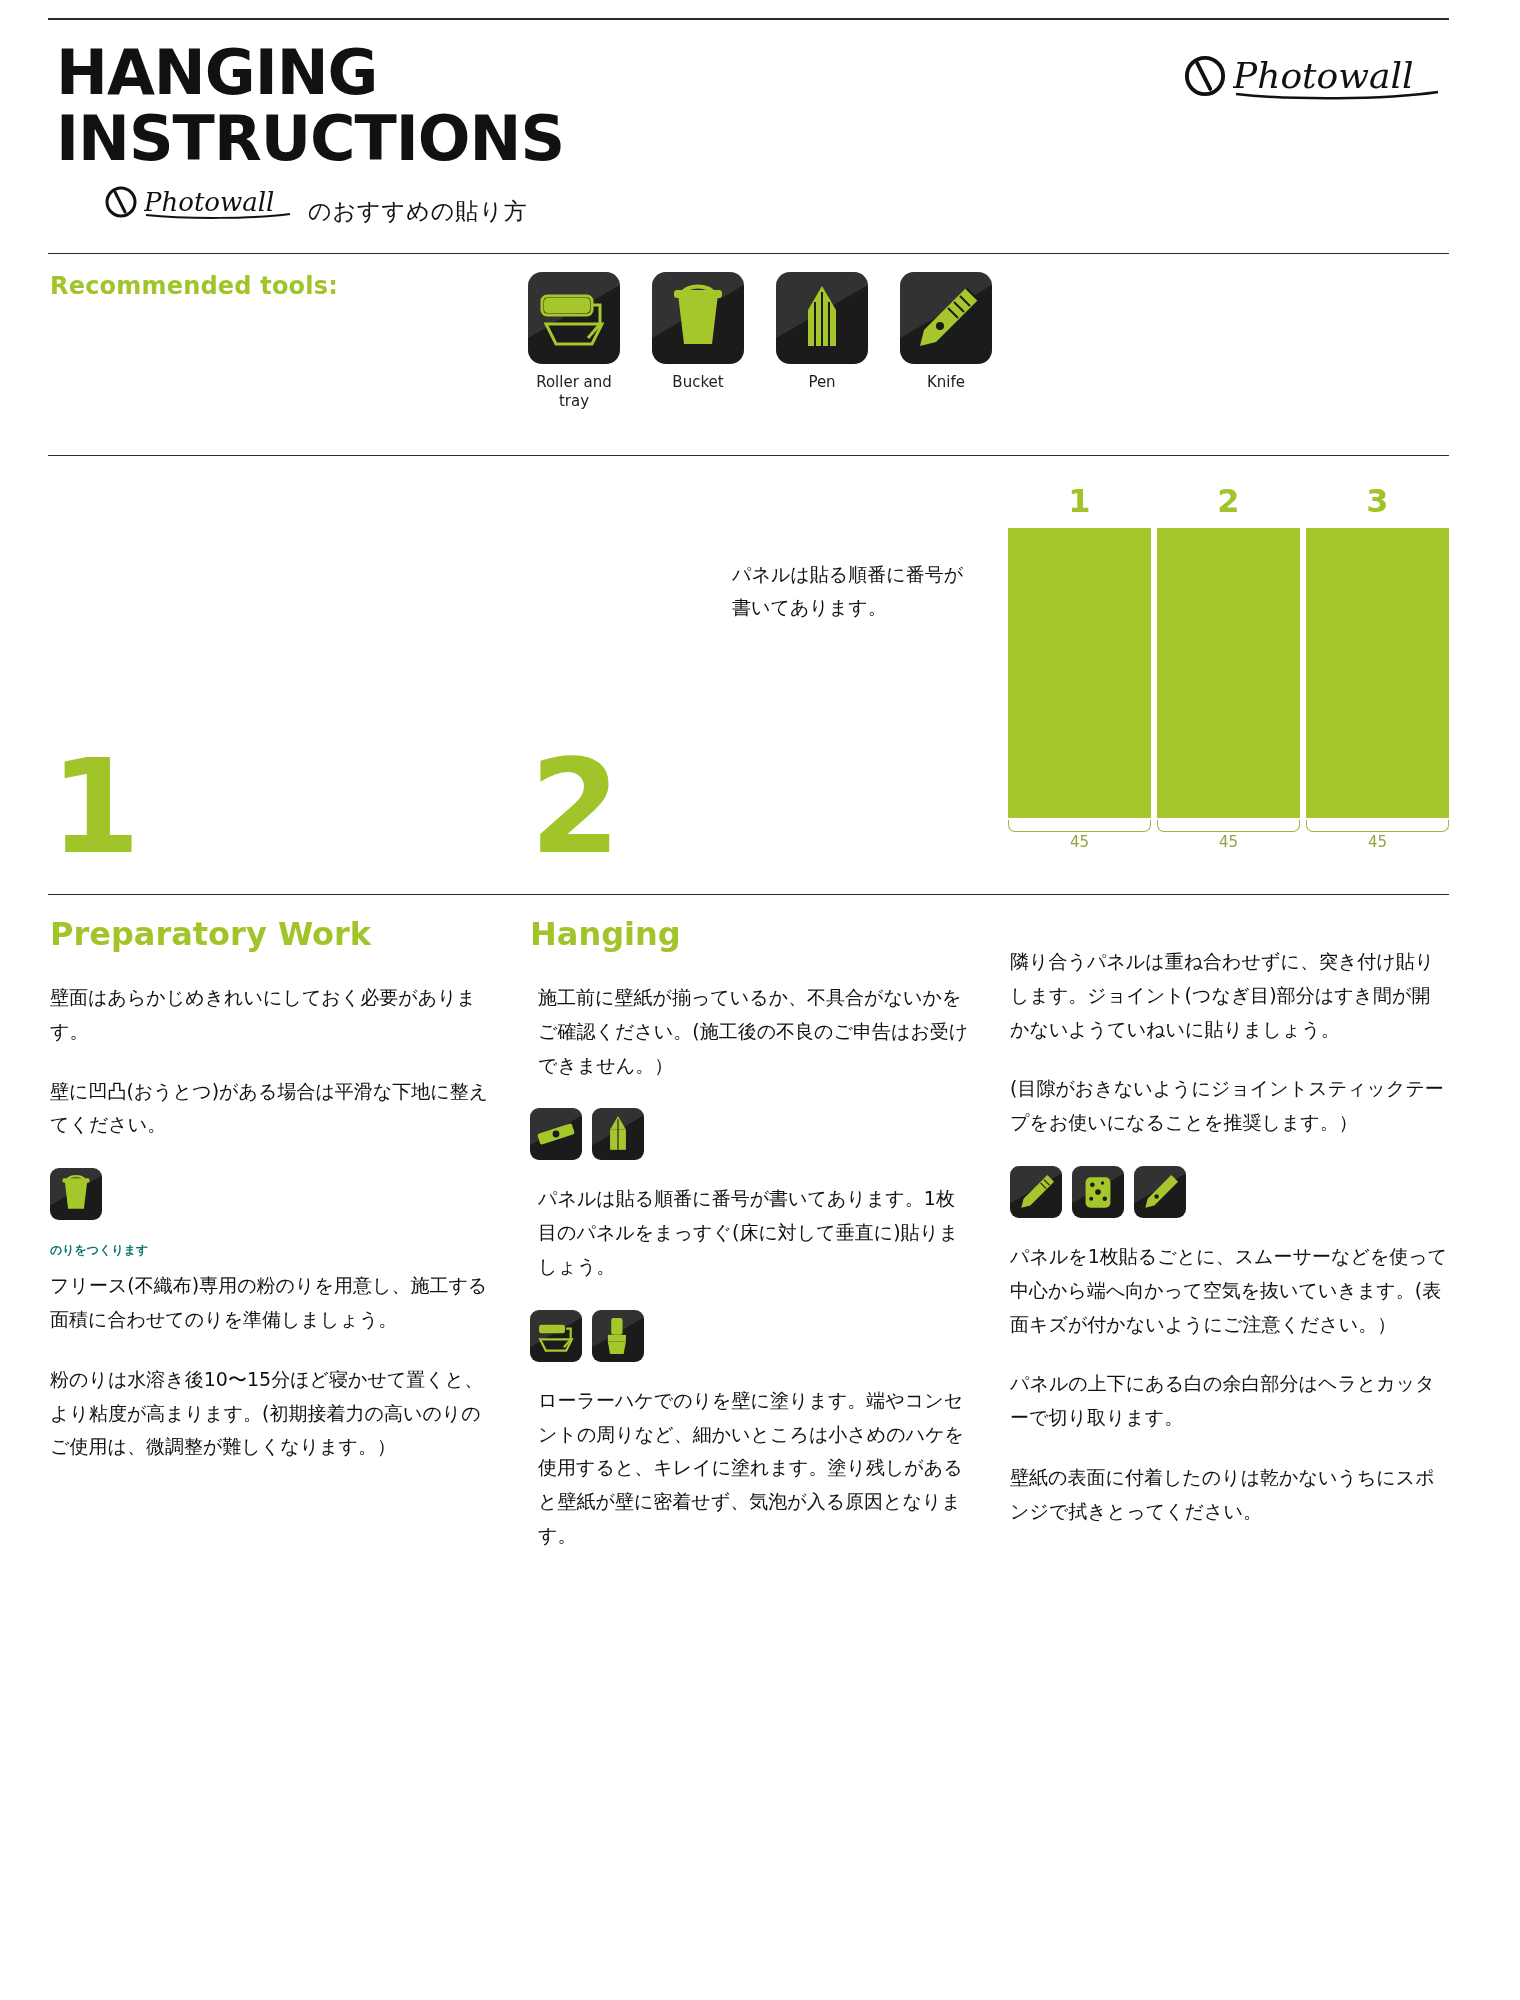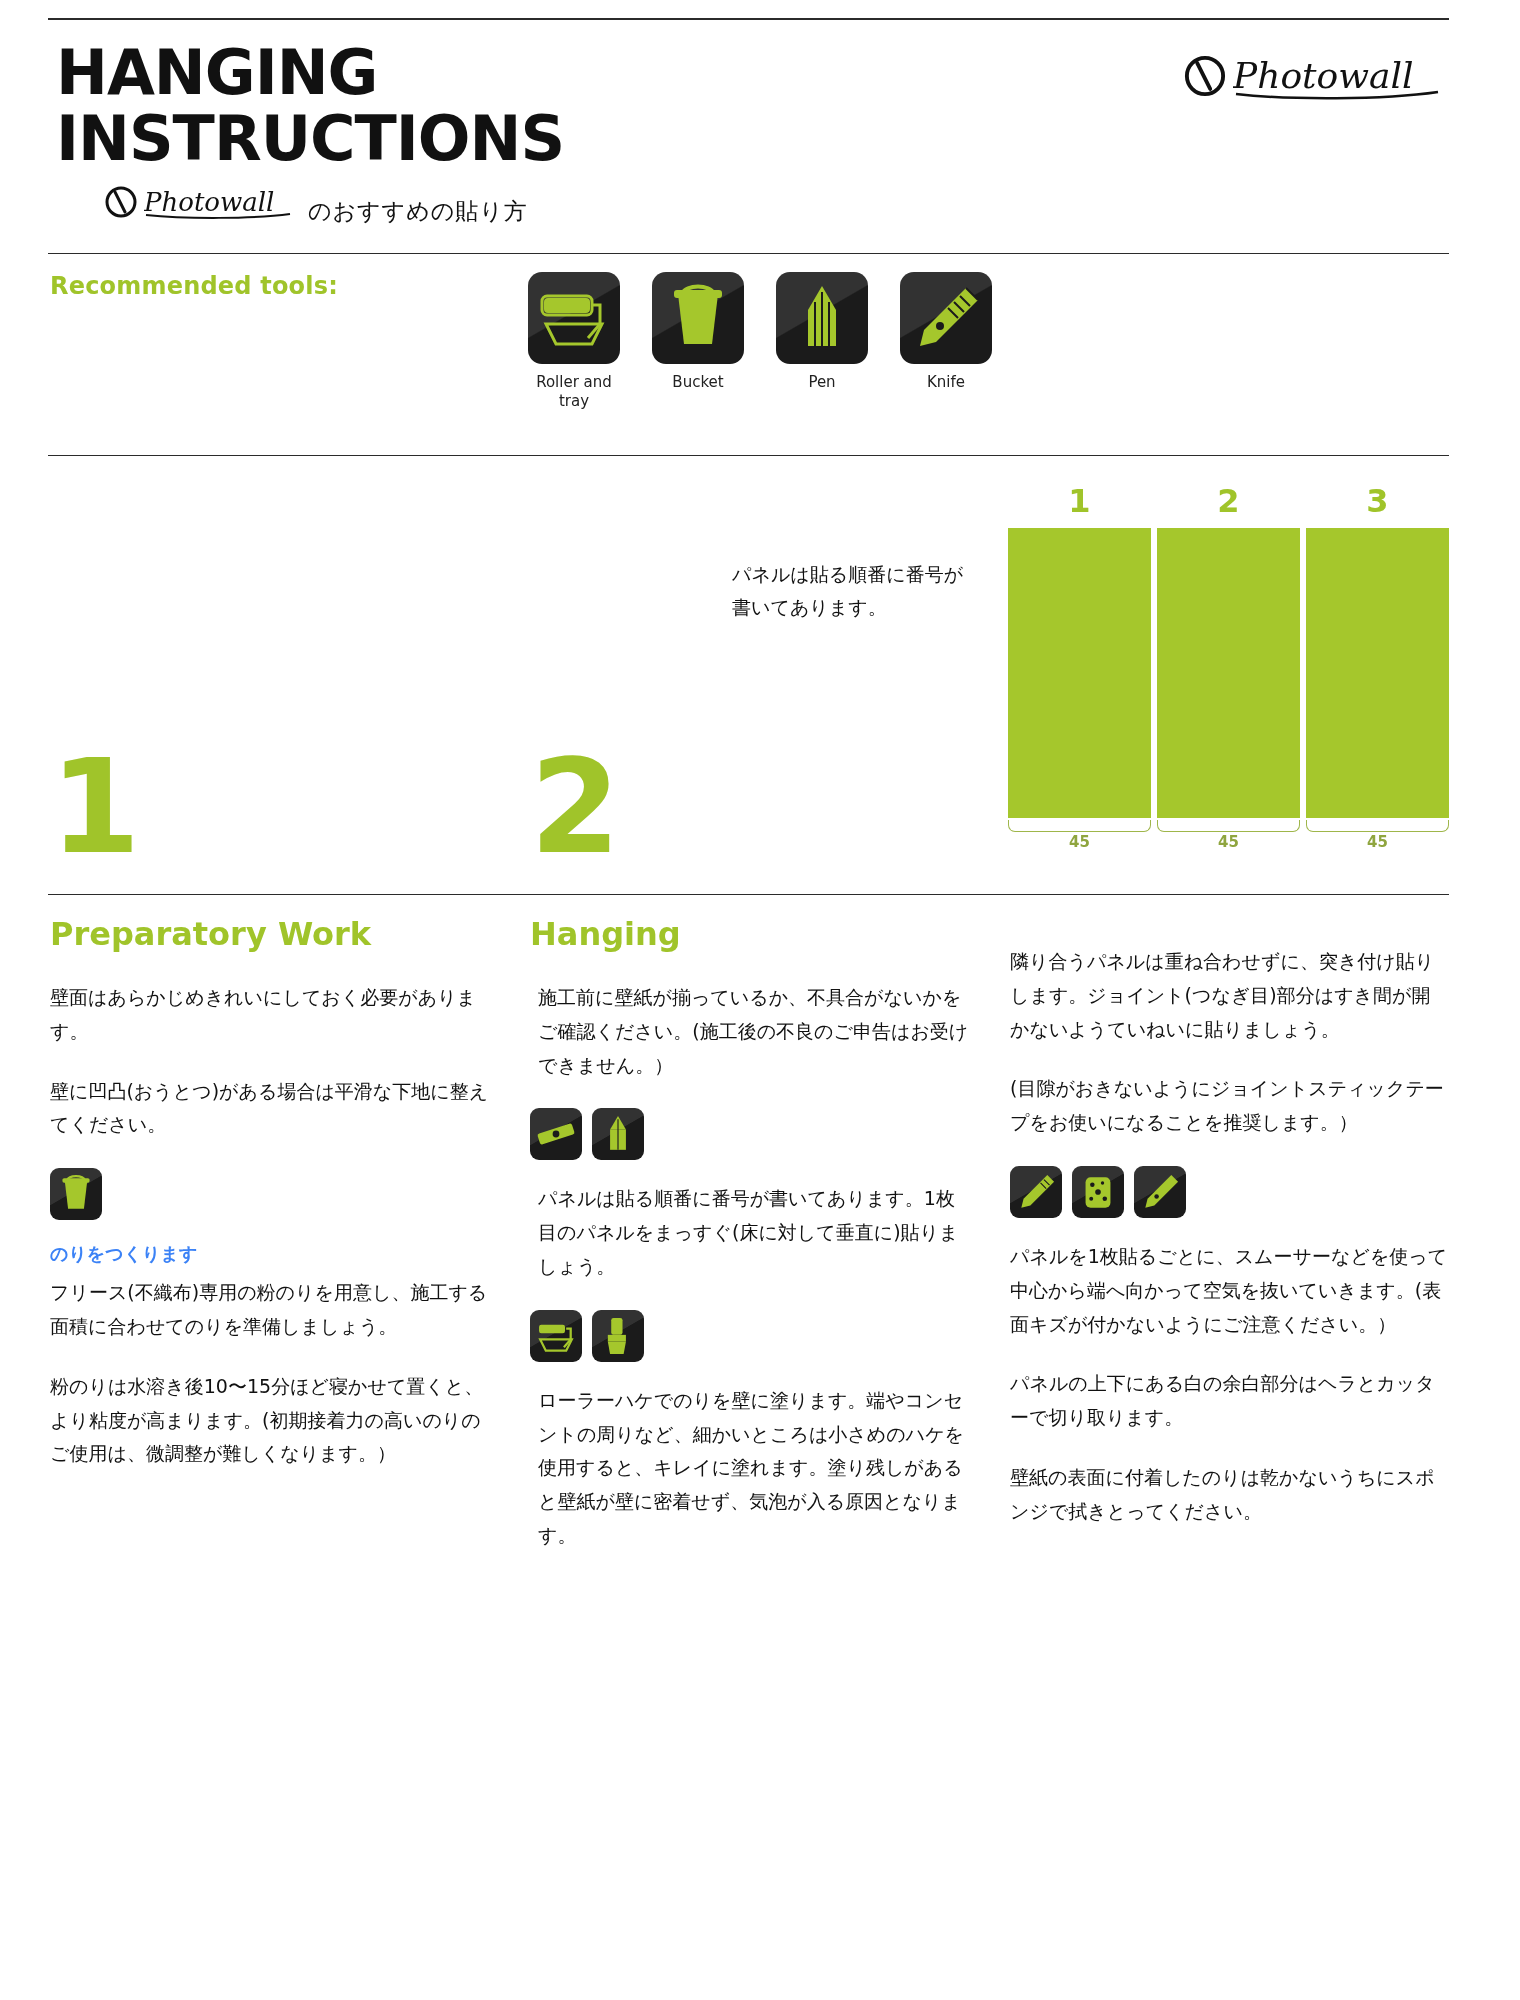--- a/index.html
+++ b/index.html
@@ -172,21 +172,20 @@
   }
   .measures {
     display: flex;
     gap: 6px;
     margin-top: 2px;
   }
   .measure {
     flex: 1;
     position: relative;
     height: 34px;
-    font-weight: bold;
   }
   .measure .brace {
     position: absolute;
     left: 0; right: 0; top: 0;
     height: 12px;
     border: 1.5px solid #9fb64a;
     border-top: none;
     border-radius: 0 0 7px 7px;
   }
   .measure .val {
@@ -212,24 +211,24 @@
     margin: 0 0 28px 2px;
   }
   .txt {
     font-size: 19px;
     line-height: 1.78;
     color: #111;
     margin: 0 0 26px 2px;
   }
   .txt.indent { margin-left: 10px; }
   .bold-lead {
-    font-size: 18px;
+    font-size: 12px;
     font-weight: 700;
     margin: 0 0 10px 2px;
-    color: #3b82f6;
+    color: #0f766e;
   }
   .icon-row {
     display: flex;
     gap: 10px;
     margin: 8px 0 22px 2px;
   }
   .spacer-30 { height: 30px; }
 </style>
 </head>
 <body>

